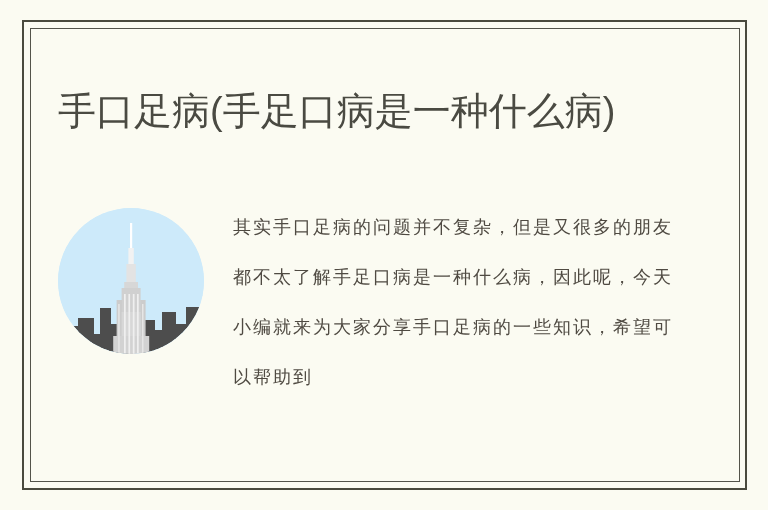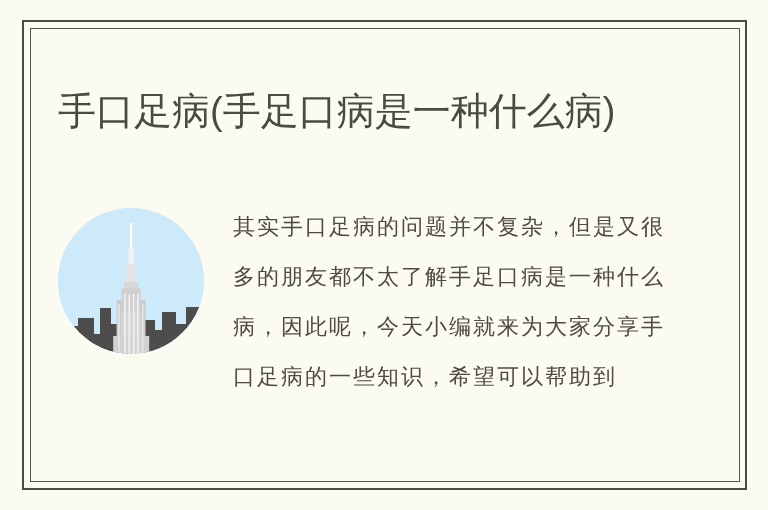--- a/index.html
+++ b/index.html
@@ -86,21 +86,21 @@
   }
   .thumb svg {
     display: block;
     width: 146px;
     height: 146px;
   }
 
   .body-text {
     flex: 1 1 auto;
     margin-left: 25px;
-    font-size: 22px;
+    font-size: 18px;
     line-height: 50px;
     color: #4f4a42;
     letter-spacing: 2.0px;
     font-family: "DejaVu Serif", "Liberation Serif", serif;
     text-align: left;
     word-break: break-all;
     padding-top: 2px;
   }
 </style>
 </head>

